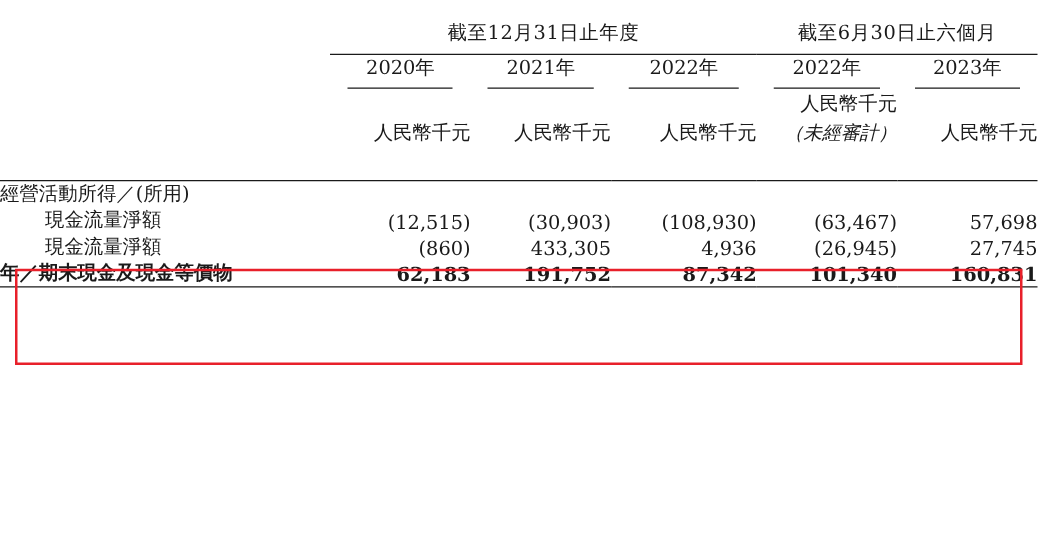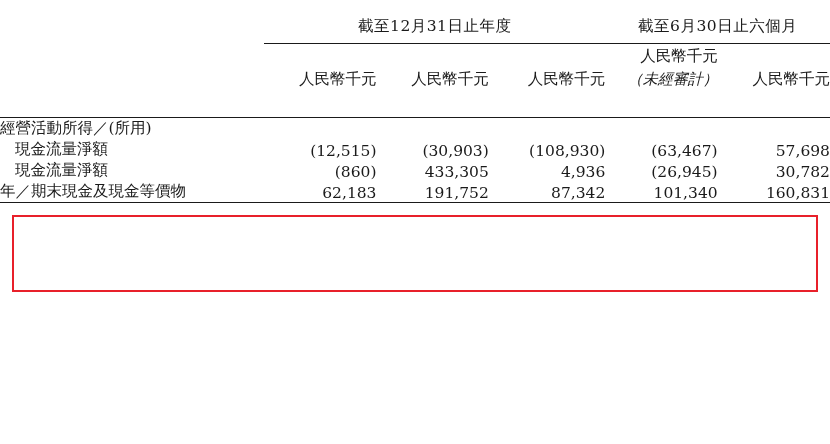--- a/index.html
+++ b/index.html
@@ -86,31 +86,31 @@
     line-height: 0;
   }
 
   .rowlabel {
     font-size: 15.5px;
     text-align: left;
     padding: 3px 0 3px 14px;
     white-space: nowrap;
   }
   .rowlabel.indent {
-    padding-left: 15px;
+    padding-left: 36px;
   }
   .num {
     font-size: 15.5px;
     text-align: right;
     padding: 3px 14px 3px 0;
     white-space: nowrap;
   }
   .total .rowlabel,
   .total .num {
-    font-weight: normal;
+    font-weight: bold;
   }
   .total td {
     padding-top: 6px;
     padding-bottom: 6px;
   }
   .bottom-rule td {
     border-top: 1px solid #1a1a1a;
     height: 0;
     font-size: 0;
     line-height: 0;
@@ -142,20 +142,43 @@
         <td class="grp-head" colspan="3">
           <span>截至12月31日止年度</span>
           <span class="rule"></span>
         </td>
         <td class="grp-head" colspan="2">
           <span>截至6月30日止六個月</span>
           <span class="rule"></span>
         </td>
       </tr>
 
+      <tr>
+        <td></td>
+        <td class="yr-head">
+          <span>2020年</span>
+          <span class="rule"></span>
+        </td>
+        <td class="yr-head">
+          <span>2021年</span>
+          <span class="rule"></span>
+        </td>
+        <td class="yr-head">
+          <span>2022年</span>
+          <span class="rule"></span>
+        </td>
+        <td class="yr-head">
+          <span>2022年</span>
+          <span class="rule"></span>
+        </td>
+        <td class="yr-head">
+          <span>2023年</span>
+          <span class="rule"></span>
+        </td>
+      </tr>
 
       <tr>
         <td></td>
         <td class="unit-head">
           <span>人民幣千元</span>
         </td>
         <td class="unit-head">
           <span>人民幣千元</span>
         </td>
         <td class="unit-head">
@@ -197,21 +220,21 @@
       </tr>
 
 
 
       <tr>
         <td class="rowlabel indent">現金流量淨額</td>
         <td class="num">(860)</td>
         <td class="num">433,305</td>
         <td class="num">4,936</td>
         <td class="num">(26,945)</td>
-        <td class="num">30,782</td>
+        <td class="num">27,745</td>
       </tr>
 
       <tr class="total">
         <td class="rowlabel">年／期末現金及現金等價物</td>
         <td class="num">62,183</td>
         <td class="num">191,752</td>
         <td class="num">87,342</td>
         <td class="num">101,340</td>
         <td class="num">160,831</td>
       </tr>

